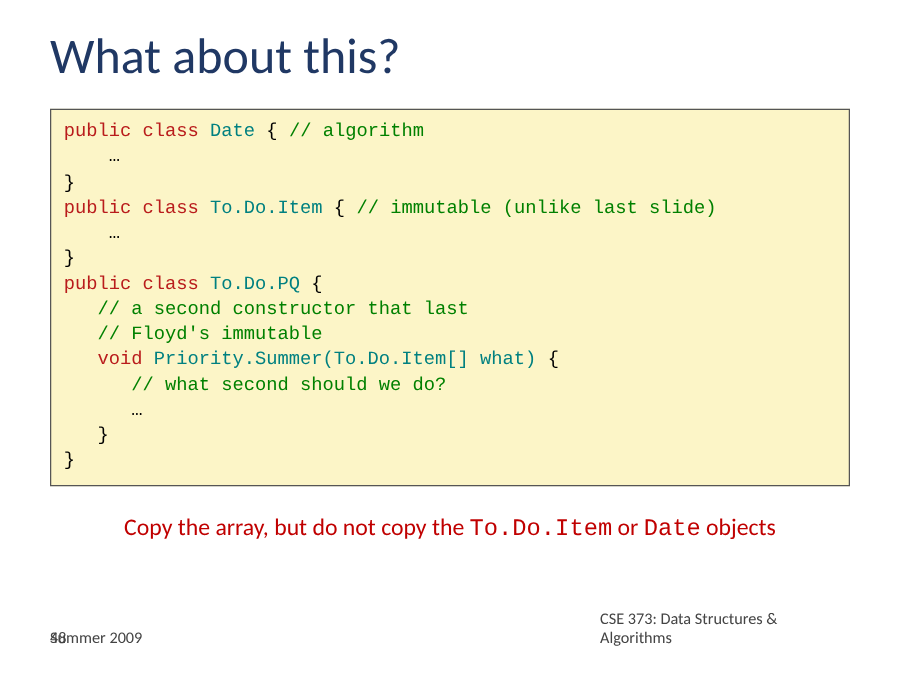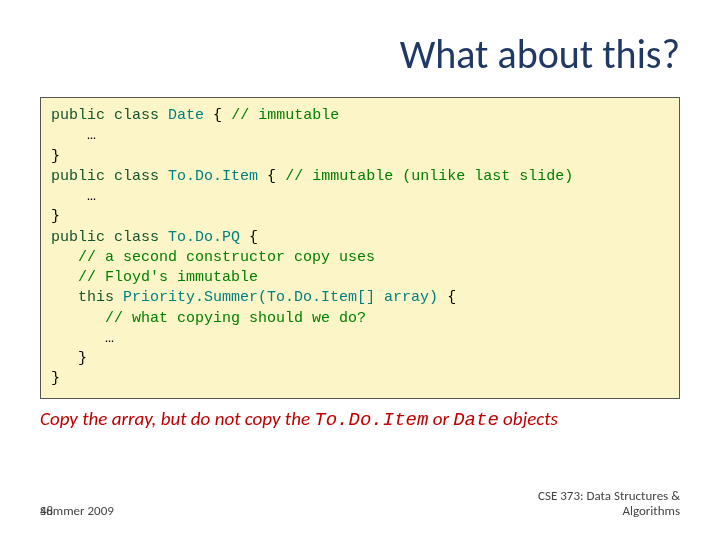--- a/index.html
+++ b/index.html
@@ -13,45 +13,45 @@
     box-sizing: border-box;
   }
   .slide {
     width: 720px;
     height: 540px;
     position: relative;
     padding: 20px 40px 0 40px;
     box-sizing: border-box;
   }
   .title {
-    text-align: right;
+    text-align: left;
     font-size: 40px;
     color: #203864;
-    margin: 10px 0 18px 0;
+    margin: 0 0 18px 0;
     font-weight: 400;
   }
   .codebox {
     background: #fcf5c7;
     border: 1px solid #555;
     padding: 8px 10px;
     font-family: "Courier New", monospace;
     font-size: 15px;
     line-height: 1.35;
     white-space: pre;
     color: #000;
     overflow: hidden;
   }
-  .kw { color: #14532d; }
+  .kw { color: #b91c1c; }
   .ident { color: #008080; }
   .comment { color: #008000; }
   .answer {
-    margin-top: 8px;
+    margin-top: 22px;
+    text-align: center;
     color: #c00000;
     font-size: 19px;
-    font-style: italic;
   }
   .answer .mono {
     font-family: "Courier New", monospace;
   }
   .footer {
     position: absolute;
     bottom: 22px;
     left: 40px;
     right: 40px;
     display: flex;
@@ -59,41 +59,41 @@
     align-items: flex-end;
     font-size: 13px;
     color: #444;
   }
   .footer .center {
     position: absolute;
     left: 0; right: 0;
     text-align: left;
   }
   .footer .right {
-    text-align: right;
+    text-align: left;
     max-width: 200px;
   }
 </style>
 </head>
 <body>
 
 <div class="slide">
   <h1 class="title">What about this?</h1>
 
-  <div class="codebox"><span class="kw">public</span> <span class="kw">class</span> <span class="ident">Date</span> <span>{</span> <span class="comment">// immutable</span>
+  <div class="codebox"><span class="kw">public</span> <span class="kw">class</span> <span class="ident">Date</span> <span>{</span> <span class="comment">// algorithm</span>
 <span>    …</span>
 <span>}</span>
 <span class="kw">public</span> <span class="kw">class</span> <span class="ident">To.Do.Item</span> <span>{</span> <span class="comment">// immutable (unlike last slide)</span>
 <span>    …</span>
 <span>}</span>
 <span class="kw">public</span> <span class="kw">class</span> <span class="ident">To.Do.PQ</span> <span>{</span>
-<span class="comment">   // a second constructor copy uses</span>
+<span class="comment">   // a second constructor that last</span>
 <span class="comment">   // Floyd's immutable</span>
-<span class="kw">   this</span> <span class="ident">Priority.Summer(To.Do.Item[]</span> <span class="ident">array)</span> <span>{</span>
-<span class="comment">      // what copying should we do?</span>
+<span class="kw">   void</span> <span class="ident">Priority.Summer(To.Do.Item[]</span> <span class="ident">what)</span> <span>{</span>
+<span class="comment">      // what second should we do?</span>
 <span>      …</span>
 <span>   }</span>
 <span>}</span></div>
 
   <div class="answer"><span>Copy the array, but do not copy the </span><span class="mono">To.Do.Item</span><span> or </span><span class="mono">Date</span><span> objects</span></div>
 
   <div class="footer">
     <div>Summer 2009</div>
     <div class="center">48</div>
     <div class="right">CSE 373: Data Structures &amp; Algorithms</div>

